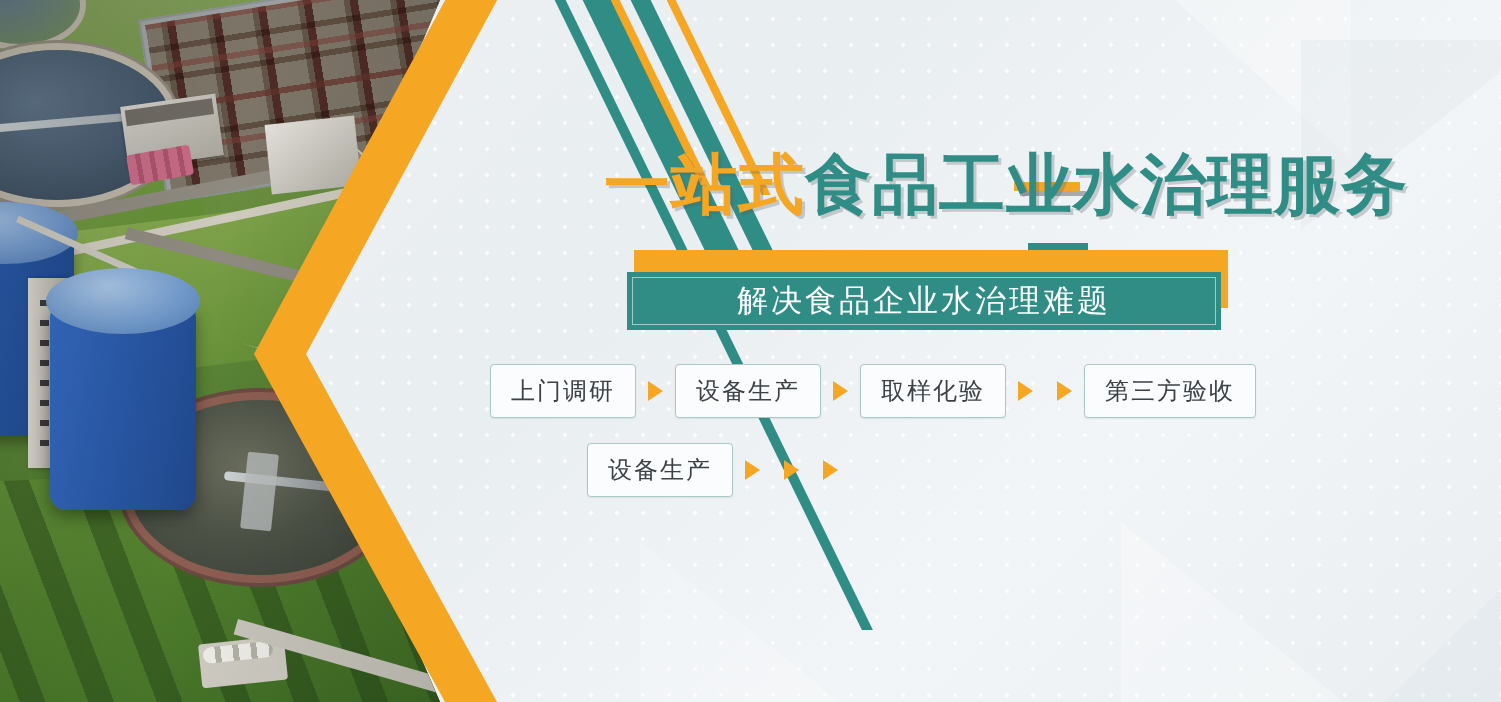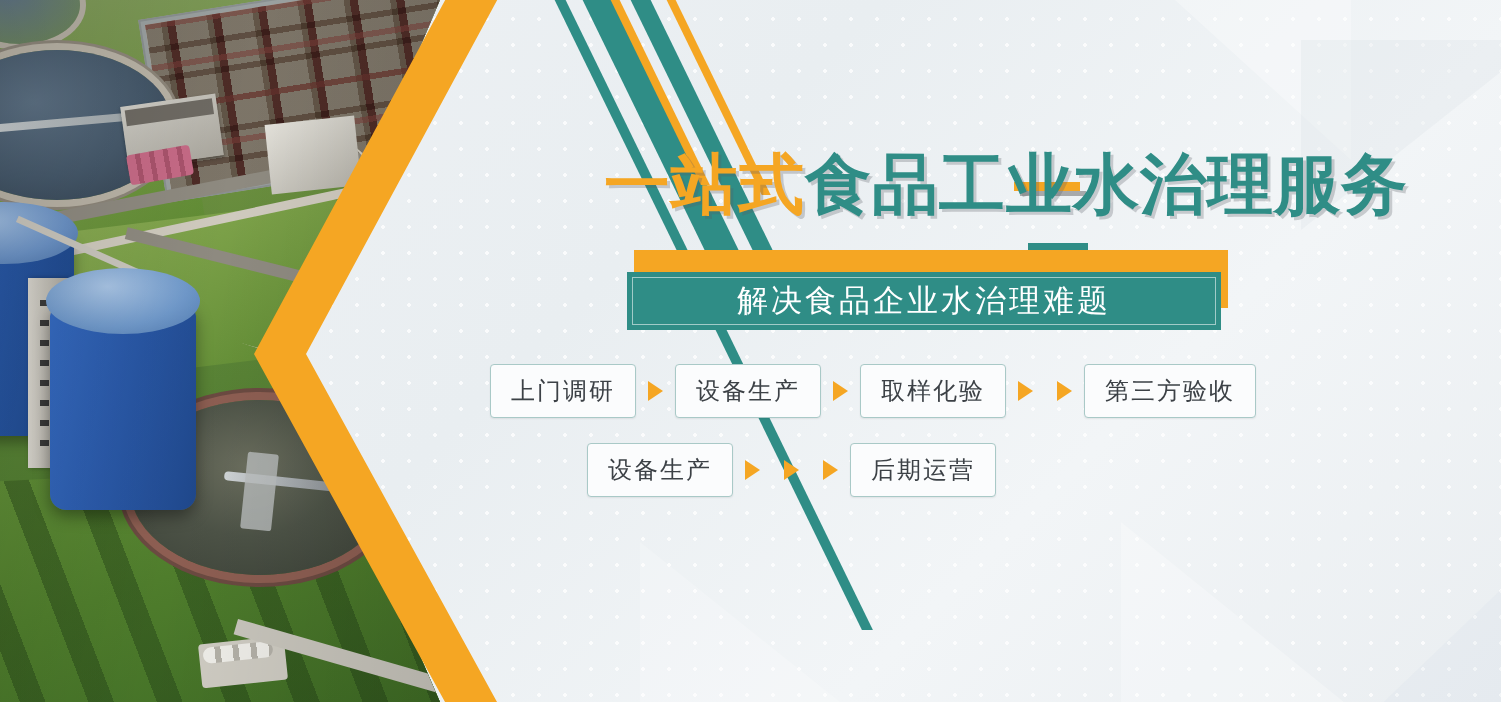--- a/index.html
+++ b/index.html
@@ -441,17 +441,16 @@
       <div class="chip">取样化验</div>
       <div class="arrow"></div>
       <div class="arrow"></div>
       <div class="chip">第三方验收</div>
     </div>
     <div class="steprow r2">
       <div class="chip">设备生产</div>
       <div class="arrow"></div>
       <div class="arrow"></div>
       <div class="arrow"></div>
-      <div class="chip">后期运营</div>
     </div>
   </div>
 
 </div>
 
 </body></html>

